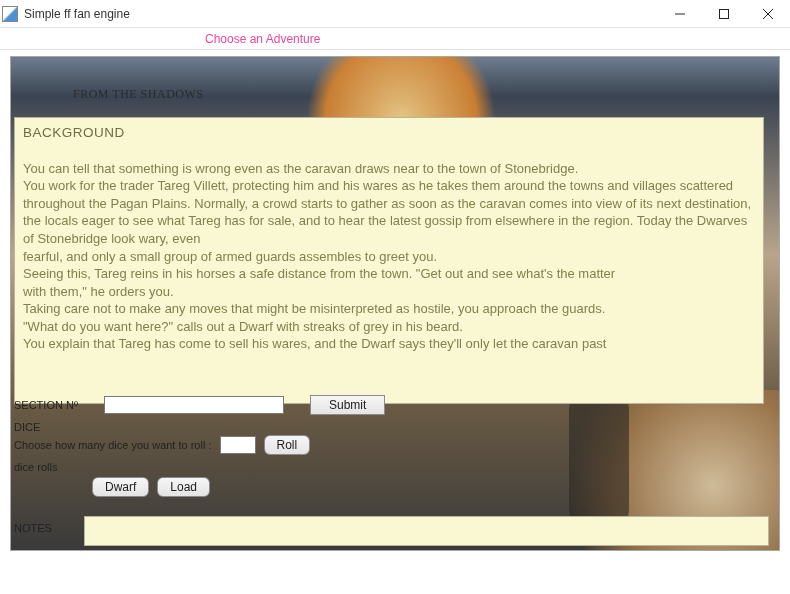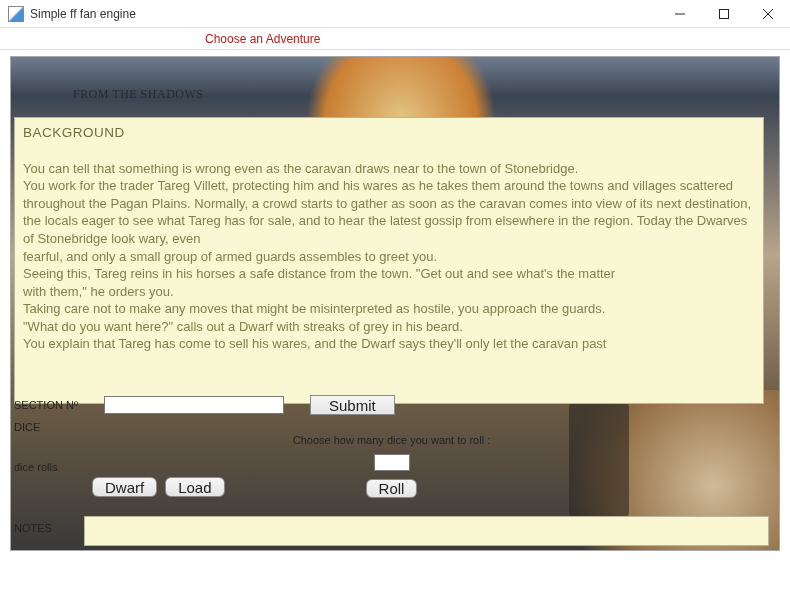--- a/index.html
+++ b/index.html
@@ -10,21 +10,21 @@
     width: 790px;
     height: 594px;
     overflow: hidden;
   }
   
   .titlebar {
     height: 28px;
     background: #fff;
     display: flex;
     align-items: center;
-    padding-left: 8px;
+    padding-left: 2px;
     position: relative;
     border-bottom: 1px solid #e0e0e0;
   }
   .titlebar .app-icon {
     width: 16px; height: 16px;
     border: 1px solid #888;
     background: linear-gradient(135deg,#fff 45%,#4a90d9 55%);
     margin-right: 6px;
   }
   .titlebar .title { font-size: 12px; color: #333; }
@@ -43,21 +43,21 @@
     cursor: pointer;
   }
   .win-btn svg { stroke: #222; }
   
   .menubar {
     height: 22px;
     display: flex;
     align-items: center;
     padding-left: 205px;
     font-size: 12px;
-    color: #b91c1c;
+    color: #ec4899;
     border-bottom: 1px solid #e0e0e0;
     background: #fff;
   }
   
   .client {
     padding: 6px 10px 10px 10px;
   }
   
   .tabs {
     display: flex;
@@ -148,21 +148,21 @@
   }
   .field-dice {
     width: 36px; height: 18px;
     background: #fff; border: 1px solid #7a7a7a;
   }
   .btn {
     height: 20px;
     padding: 0 18px;
     background: linear-gradient(#f6f6f6,#e4e4e4);
     border: 1px solid #8a8a8a;
-    font-size: 15px;
+    font-size: 12px;
     color: #222;
     cursor: pointer;
   }
   .btn.small { padding: 0 12px; border-radius: 6px; }
   .notes-area {
     flex: 1;
     height: 30px;
     background: #faf8d2;
     border: 1px solid #b8b59c;
     resize: none;
@@ -228,21 +228,21 @@
     <div class="controls">
       <div class="row">
         <span class="lbl">SECTION Nº</span>
         <input type="text" class="field-section" value="" style="">
         <span style="width:10px"></span>
         <button class="btn">Submit</button>
       </div>
       <div class="row">
         <span class="lbl">DICE</span>
       </div>
-      <div class="row" style="margin-top:-4px;flex-direction:column;">
+      <div class="row" style="margin-top:-4px;">
         <span class="lbl-long">Choose how many dice you want to roll :</span>
         <input type="text" class="field-dice" value="" style="">
         <button class="btn small">Roll</button>
       </div>
       <div class="row">
         <span class="lbl-long">dice rolls</span>
       </div>
       <div class="row" style="margin-top:-2px;">
         <span class="lbl" style="min-width:70px"></span>
         <button class="btn small">Dwarf</button>

